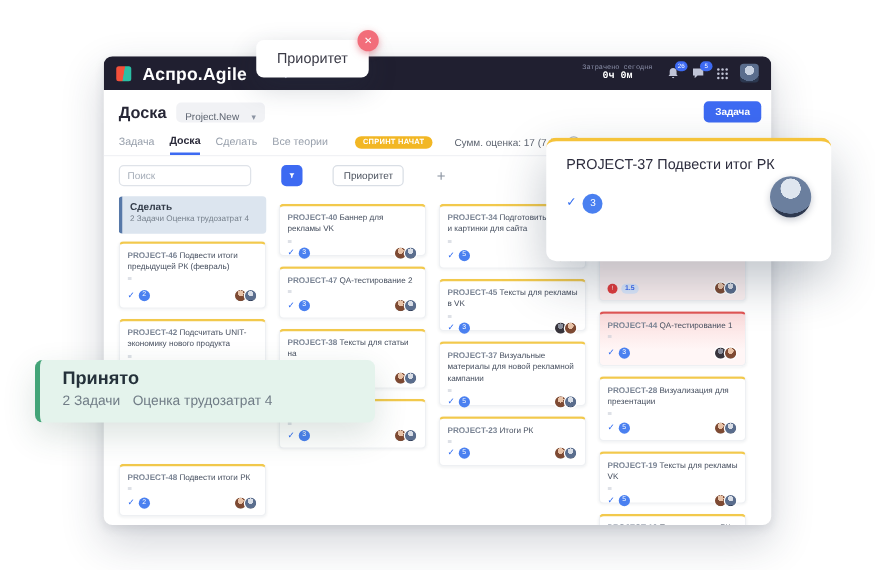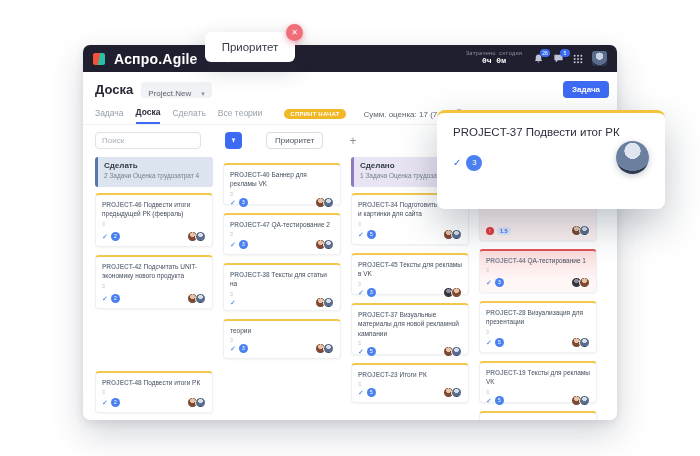--- a/index.html
+++ b/index.html
@@ -293,24 +293,20 @@
                 <span class="est">3</span>
                 <span class="avs">
                   <i class="av w"></i>
                   <i class="av m"></i>
                 </span>
               </div>
             </div>
           </div>
       </div>
       <div class="col">
-        <div class="colhead" style="background: rgb(232, 228, 243); border-left-color: rgb(143, 122, 194);">
-          <div class="colname">Сделано</div>
-          <div class="colmeta">1 Задача   Оценка трудозатрат</div>
-        </div>
         <div class="cards">
             <div class="card" style="height: 52px;">
               <div class="ctt"><span class="cid">PROJECT-34 </span>Подготовить тексты и картинки для сайта</div>
               <div class="dico">≡</div>
               <div class="cfoot">
                 <span class="chk">✓</span>
                 <span class="est">5</span>
                 <span class="avs">
                   <i class="av w"></i>
                   <i class="av m"></i>
@@ -422,14 +418,20 @@
 
   <div class="popup">
     <div class="popup-title">PROJECT-37 Подвести итог РК</div>
     <div class="popup-foot">
       <span class="chk">✓</span>
       <span class="bigest">3</span>
       <span class="popup-avatar"></span>
     </div>
   </div>
 
+  <div class="accepted">
+    <div class="acc-title">Принято</div>
+    <div class="acc-meta">
+      <span>2 Задачи</span><span class="sp2"></span><span>Оценка трудозатрат 4</span>
+    </div>
+  </div>
 
 </div>
 
 </body></html>

